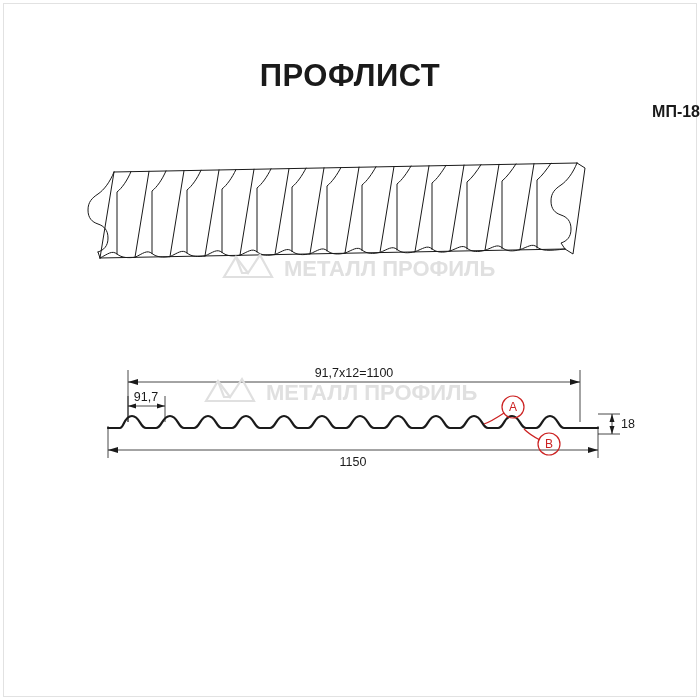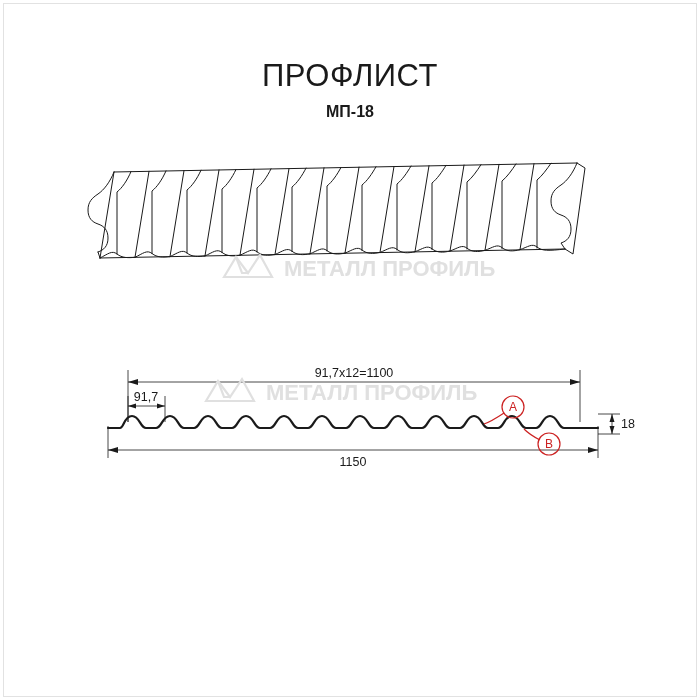--- a/index.html
+++ b/index.html
@@ -32,29 +32,29 @@
     box-sizing: border-box;
     pointer-events: none;
   }
   .title {
     position: absolute;
     left: 0;
     top: 58px;
     width: 700px;
     text-align: center;
     font-size: 31px;
-    font-weight: normal;
+    font-weight: bold;
     letter-spacing: 0.5px;
   }
   .subtitle {
     position: absolute;
     left: 0;
     top: 103px;
     width: 700px;
-    text-align: center;
+    text-align: right;
     font-size: 16px;
     font-weight: bold;
   }
   .footer-note {
     position: absolute;
     left: 0;
     top: 618px;
     width: 700px;
     text-align: center;
     font-size: 13.5px;

